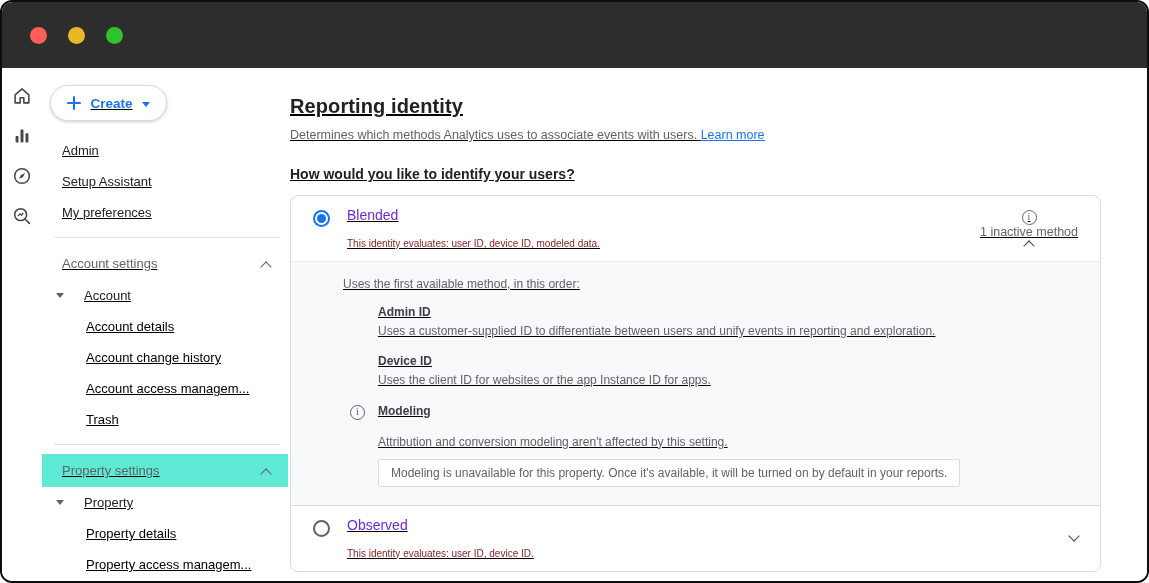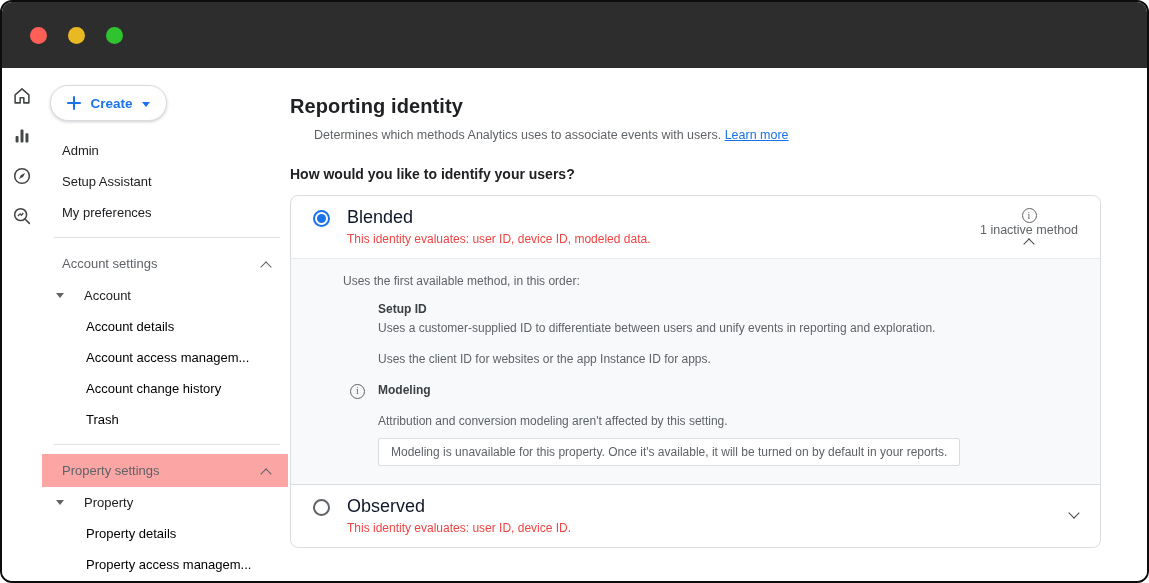--- a/index.html
+++ b/index.html
@@ -25,21 +25,21 @@
     align-items: center;
     padding-left: 28px;
   }
   .traffic { display: flex; gap: 21px; }
   .tl { width: 17px; height: 17px; border-radius: 50%; }
   .tl.red   { background: #ff5f57; }
   .tl.yellow{ background: #e9b824; }
   .tl.green { background: #2fc32f; }
 
   
-  .app { display: flex; height: 515px; background: #fff; }
+  .app { display: flex; height: 515px; background: #fff; text-decoration: underline; }
 
   
   .rail {
     width: 40px;
     padding-top: 16px;
     display: flex;
     flex-direction: column;
     align-items: center;
     gap: 16px;
     flex: none;
@@ -67,53 +67,53 @@
     width: 0; height: 0; display: inline-block;
     border-left: 4.5px solid transparent; border-right: 4.5px solid transparent;
     border-top: 5px solid #1a73e8; margin-top: 2px;
   }
   .nav-item { padding: 8px 16px 8px 20px; font-size: 13px; color: #202124; cursor: pointer; }
   .divider { height: 1px; background: #e2e2e2; margin: 9px 8px 9px 12px; }
   .section-header {
     display: flex; align-items: center; justify-content: space-between;
     padding: 9px 18px 9px 20px; font-size: 13px; color: #5f6368; cursor: pointer; gap: 34px;
   }
-  .section-header.highlight { background: #fca5a5; }
+  .section-header.highlight { background: #5eead4; }
   .parent-row { display: flex; align-items: center; gap: 20px; padding: 8px 0 8px 14px; font-size: 13px; color: #202124; cursor: pointer; }
   .nav-sub { padding: 8px 0 8px 44px; font-size: 13px; color: #000000; white-space: nowrap; cursor: pointer; }
 
   .tri {
     width: 0; height: 0; display: inline-block; flex: none;
     border-left: 4px solid transparent; border-right: 4px solid transparent;
     border-top: 5px solid #5f6368;
   }
   .chev { width: 8px; height: 8px; border-right: 1.8px solid #5f6368; border-bottom: 1.8px solid #5f6368; display: inline-block; flex: none; }
   .chev.up   { transform: rotate(-135deg); position: relative; top: 3px; }
   .chev.down { transform: rotate(45deg);   position: relative; top: -2px; }
   .chev.dark { border-color: #444746; }
 
   
   .main { flex: 1; min-width: 0; padding: 27px 46px 12px 2px; }
   .page-title { font-size: 20px; font-weight: bold; color: #202124; margin: 0; letter-spacing: .1px; }
-  .subtitle { margin-top: 10px; font-size: 12.5px; color: #5f6368; margin-left: 24px; }
+  .subtitle { margin-top: 10px; font-size: 12.5px; color: #5f6368; }
   a.link { color: #1a73e8; text-decoration: underline; cursor: pointer; }
   .question { margin-top: 24px; font-size: 14px; font-weight: bold; color: #202124; }
 
   .card { margin-top: 13px; border: 1px solid #dadce0; border-radius: 8px; overflow: hidden; background: #fff; }
   .opt-header { display: flex; align-items: flex-start; padding: 11px 22px 12px 22px; cursor: pointer; }
   .opt-header.observed { border-top: 1px solid #dadce0; }
   .radio {
     width: 17px; height: 17px; border: 2px solid #5f6368; border-radius: 50%;
     position: relative; flex: none; background: #fff; margin-top: 3px; cursor: pointer;
   }
   .radio.checked { border-color: #1a73e8; }
   .radio.checked::after { content: ""; position: absolute; inset: 2px; border-radius: 50%; background: #1a73e8; }
   .opt-text { margin-left: 17px; }
-  .opt-label { font-size: 18px; color: #0f172a; }
-  .opt-desc { margin-top: 4px; font-size: 12px; color: #ef4444; }
+  .opt-label { font-size: 14px; color: #6d28d9; }
+  .opt-desc { margin-top: 15px; font-size: 10px; color: #7f1d1d; }
   .opt-right { margin-left: auto; display: flex; align-items: center; gap: 0; align-self: center; flex-direction: column; }
   .inactive-note { font-size: 12.5px; color: #5f6368; }
 
   .info-icon {
     width: 15px; height: 15px; border: 1.3px solid #5f6368; border-radius: 50%;
     display: inline-flex; align-items: center; justify-content: center; flex: none; cursor: pointer;
   }
   .info-icon::after { content: "i"; font-size: 10px; line-height: 1; color: #5f6368; font-family: "Liberation Serif", serif; }
 
   .opt-details { background: #f8f9fa; border-top: 1px solid #e8eaed; padding: 15px 24px 18px 52px; }
@@ -188,22 +188,22 @@
 
       <div class="section-header">
         <span>Account settings</span>
         <span class="chev up"></span>
       </div>
       <div class="parent-row">
         <span class="tri"></span>
         <span>Account</span>
       </div>
       <div class="nav-sub">Account details</div>
+      <div class="nav-sub">Account change history</div>
       <div class="nav-sub">Account access managem...</div>
-      <div class="nav-sub">Account change history</div>
       <div class="nav-sub">Trash</div>
 
       <div class="divider"></div>
 
       <div class="section-header highlight">
         <span>Property settings</span>
         <span class="chev up"></span>
       </div>
       <div class="parent-row">
         <span class="tri"></span>
@@ -236,25 +236,26 @@
             <span class="info-icon"></span>
             <span class="inactive-note">1 inactive method</span>
             <span class="chev up dark"></span>
           </div>
         </div>
 
         <div class="opt-details">
           <div class="details-intro">Uses the first available method, in this order:</div>
 
           <div class="method">
-            <div class="m-name">Setup ID</div>
+            <div class="m-name">Admin ID</div>
             <div class="m-desc">Uses a customer-supplied ID to differentiate between users and unify events in reporting and exploration.</div>
           </div>
 
           <div class="method">
+            <div class="m-name">Device ID</div>
             <div class="m-desc">Uses the client ID for websites or the app Instance ID for apps.</div>
           </div>
 
           <div class="method">
             <span class="info-icon m-info"></span>
             <div class="m-name">Modeling</div>
           </div>
 
           <div class="attribution">Attribution and conversion modeling aren't affected by this setting.</div>
           <div class="unavailable-box">Modeling is unavailable for this property. Once it's available, it will be turned on by default in your reports.</div>

